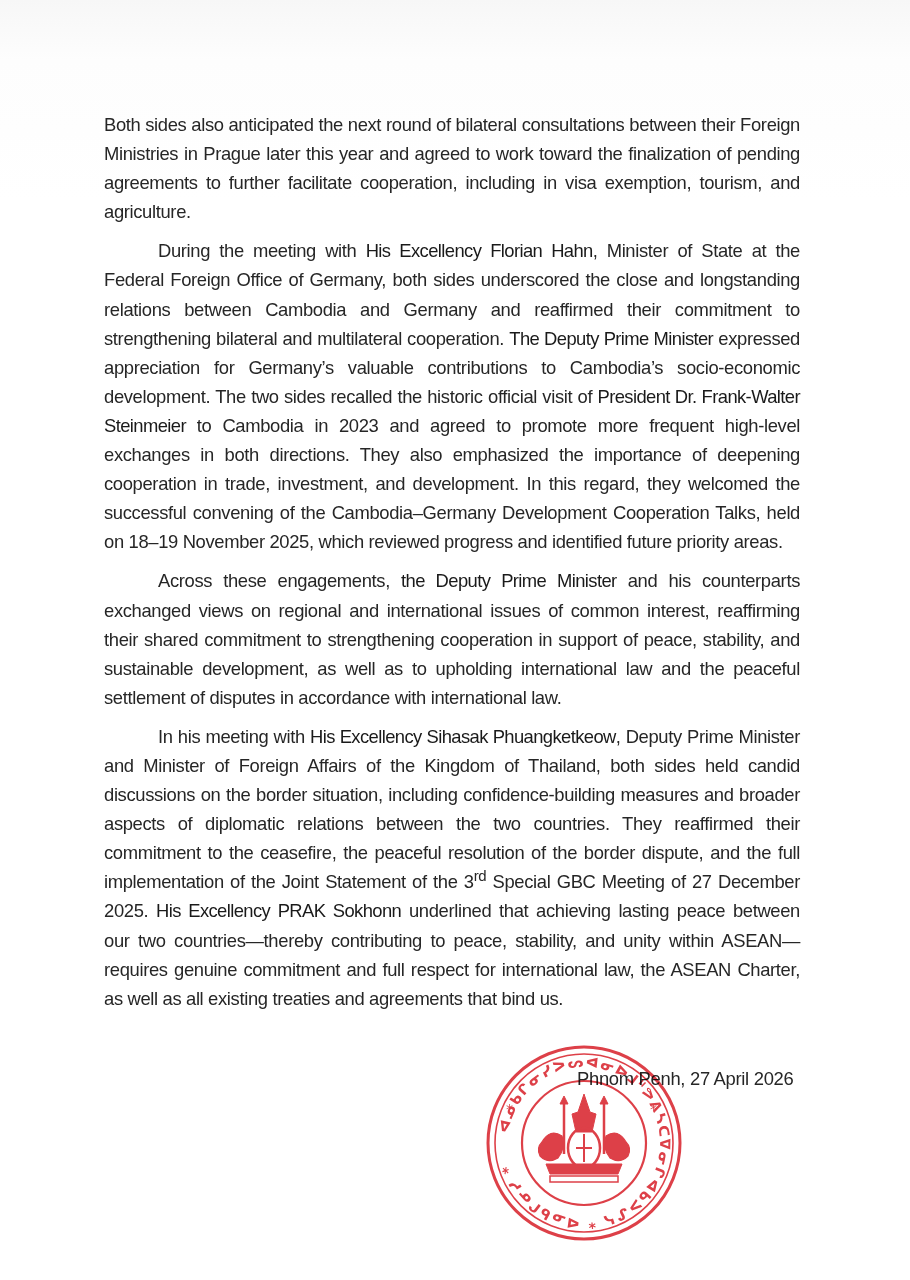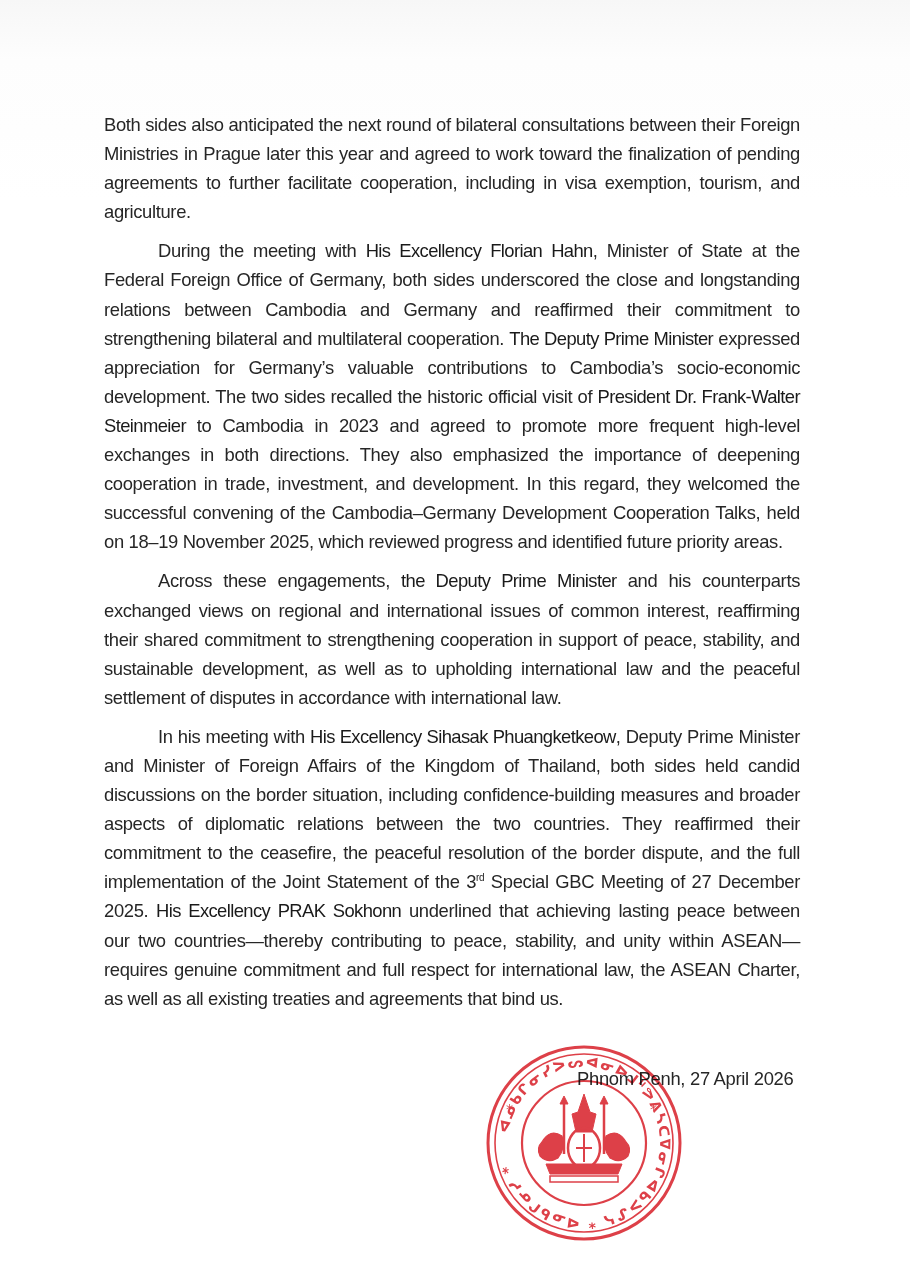--- a/index.html
+++ b/index.html
@@ -22,21 +22,21 @@
   .para {
     margin: 0 0 10px 0;
     font-size: 18.4px;
     line-height: 29.1px;
     text-align: justify;
     letter-spacing: -0.35px;
     word-spacing: 0px;
   }
   .para.indent { text-indent: 54px; }
   .para b { font-weight: normal; color: #1a1a1a; letter-spacing: -0.6px; }
-  sup { font-size: 10px; line-height: 0; vertical-align: 7px; }
+  sup { font-size: 15px; line-height: 0; vertical-align: 7px; }
   .signoff {
     position: absolute;
     left: 577px; top: 1068px;
     font-size: 18.4px;
     letter-spacing: -0.3px;
     color: #262626;
     z-index: 1;
   }
   .seal {
     position: absolute;

